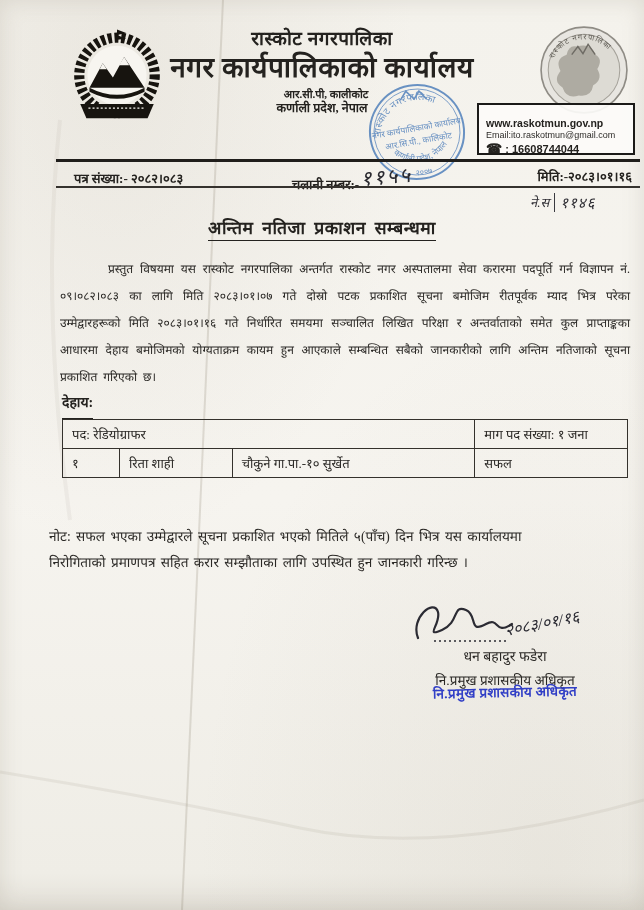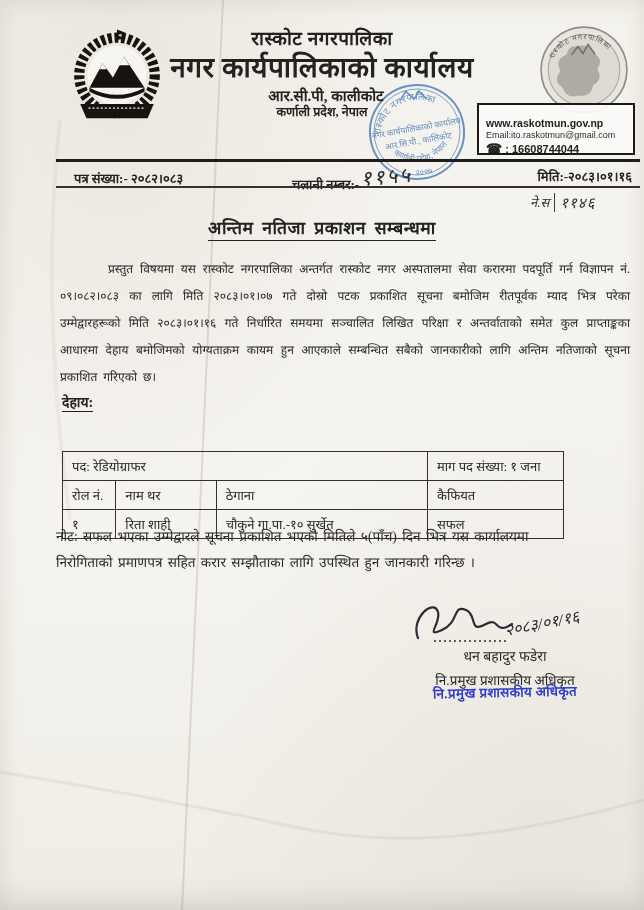--- a/index.html
+++ b/index.html
@@ -14,21 +14,21 @@
     font-family:"Liberation Serif","DejaVu Serif",serif;
     color:#24221f;
     overflow:hidden;
     box-shadow:inset 0 0 22px rgba(120,110,90,0.18);
   }
   .abs{position:absolute;}
   
   .hdr-center{left:0;right:0;top:28px;text-align:center;line-height:1.15;}
   .hdr-muni{font-size:19px;font-weight:bold;letter-spacing:0.5px;}
   .hdr-office{font-size:28px;font-weight:bold;letter-spacing:0.5px;margin-top:2px;}
-  .hdr-addr{font-size:15px;font-weight:bold;margin-top:4px;padding-left:8px;}
+  .hdr-addr{font-size:11px;font-weight:bold;margin-top:4px;padding-left:8px;}
   .hdr-region{font-size:12.5px;font-weight:bold;}
   .hdr-year{font-size:16px;font-weight:bold;margin-top:2px;}
   .contact-box{
     left:477px;top:103px;width:158px;height:52px;
     border:2px solid #1b1a18;background:rgba(252,251,248,0.92);
     padding:12px 7px;box-sizing:border-box;line-height:1.25;
   }
   .contact-web{font-size:10.5px;font-weight:bold;font-family:"Liberation Sans",sans-serif;}
   .contact-email{font-size:9px;font-family:"Liberation Sans",sans-serif;color:#2e2c29;}
   .contact-phone{font-size:11px;font-weight:bold;font-family:"Liberation Sans",sans-serif;margin-top:0;}
@@ -53,29 +53,29 @@
   .subject span{
     font-size:17.5px;font-weight:bold;letter-spacing:0.5px;
     border-bottom:1.6px solid #24221f;padding-bottom:2px;word-spacing:4px;
   }
   .body-par{
     left:60px;top:256px;width:570px;
     font-size:12px;line-height:27px;text-align:justify;text-indent:48px;
     color:#2b2926;word-spacing:3px;
   }
   .dehaya{left:62px;top:392px;font-size:14px;font-weight:bold;}
-  .dehaya span{border-bottom:1.5px solid #24221f;padding-bottom:1px;}
-  
-  .result-table{left:62px;top:419px;width:502px;border-collapse:collapse;font-size:13px;margin-top:32px;}
+  .dehaya span{border-bottom:1.5px solid #24221f;padding-bottom:8px;}
+  
+  .result-table{left:62px;top:419px;width:566px;border-collapse:collapse;font-size:13px;}
   .result-table td{
     border:1.4px solid #34312c;padding:4px 9px;height:20px;
     color:#2b2926;background:transparent;
   }
   
-  .note-par{left:56px;top:524px;width:528px;font-size:13.6px;line-height:26px;color:#2b2926;word-spacing:2px;}
+  .note-par{left:49px;top:524px;width:528px;font-size:13.6px;line-height:26px;color:#2b2926;word-spacing:2px;}
   
   .sig-svg{left:408px;top:596px;}
   .sig-name{left:400px;top:646px;width:210px;text-align:center;font-size:14px;color:#2b2926;}
   .sig-title{left:398px;top:671px;width:214px;text-align:center;font-size:13.5px;color:#2b2926;}
   .sig-stamp{
     left:398px;top:683px;width:214px;text-align:center;
     font-size:13.5px;font-weight:bold;color:#2231c4;
     transform:rotate(-1.2deg);opacity:0.92;letter-spacing:0.3px;
   }
   
@@ -191,26 +191,20 @@
         <col style="width:113px">
         <col style="width:243px">
         <col style="width:153px">
     </colgroup>
     <tbody>
         <tr>
       <td colspan="3">पद: रेडियोग्राफर</td>
       <td>माग पद संख्या: १ जना</td>
     </tr>
     <tr>
-      <td>रोल नं.</td>
-      <td>नाम थर</td>
-      <td>ठेगाना</td>
-      <td>कैफियत</td>
-    </tr>
-    <tr>
       <td>१</td>
       <td>रिता शाही</td>
       <td>चौकुने गा.पा.-१० सुर्खेत</td>
       <td>सफल</td>
     </tr>
   </tbody>
     </table>
 
   <p class="abs note-par" style="margin:0;">नोट:  सफल भएका उम्मेद्वारले सूचना प्रकाशित भएको मितिले ५(पाँच) दिन भित्र यस कार्यालयमा निरोगिताको प्रमाणपत्र सहित करार सम्झौताका लागि उपस्थित हुन जानकारी गरिन्छ ।</p>
 

